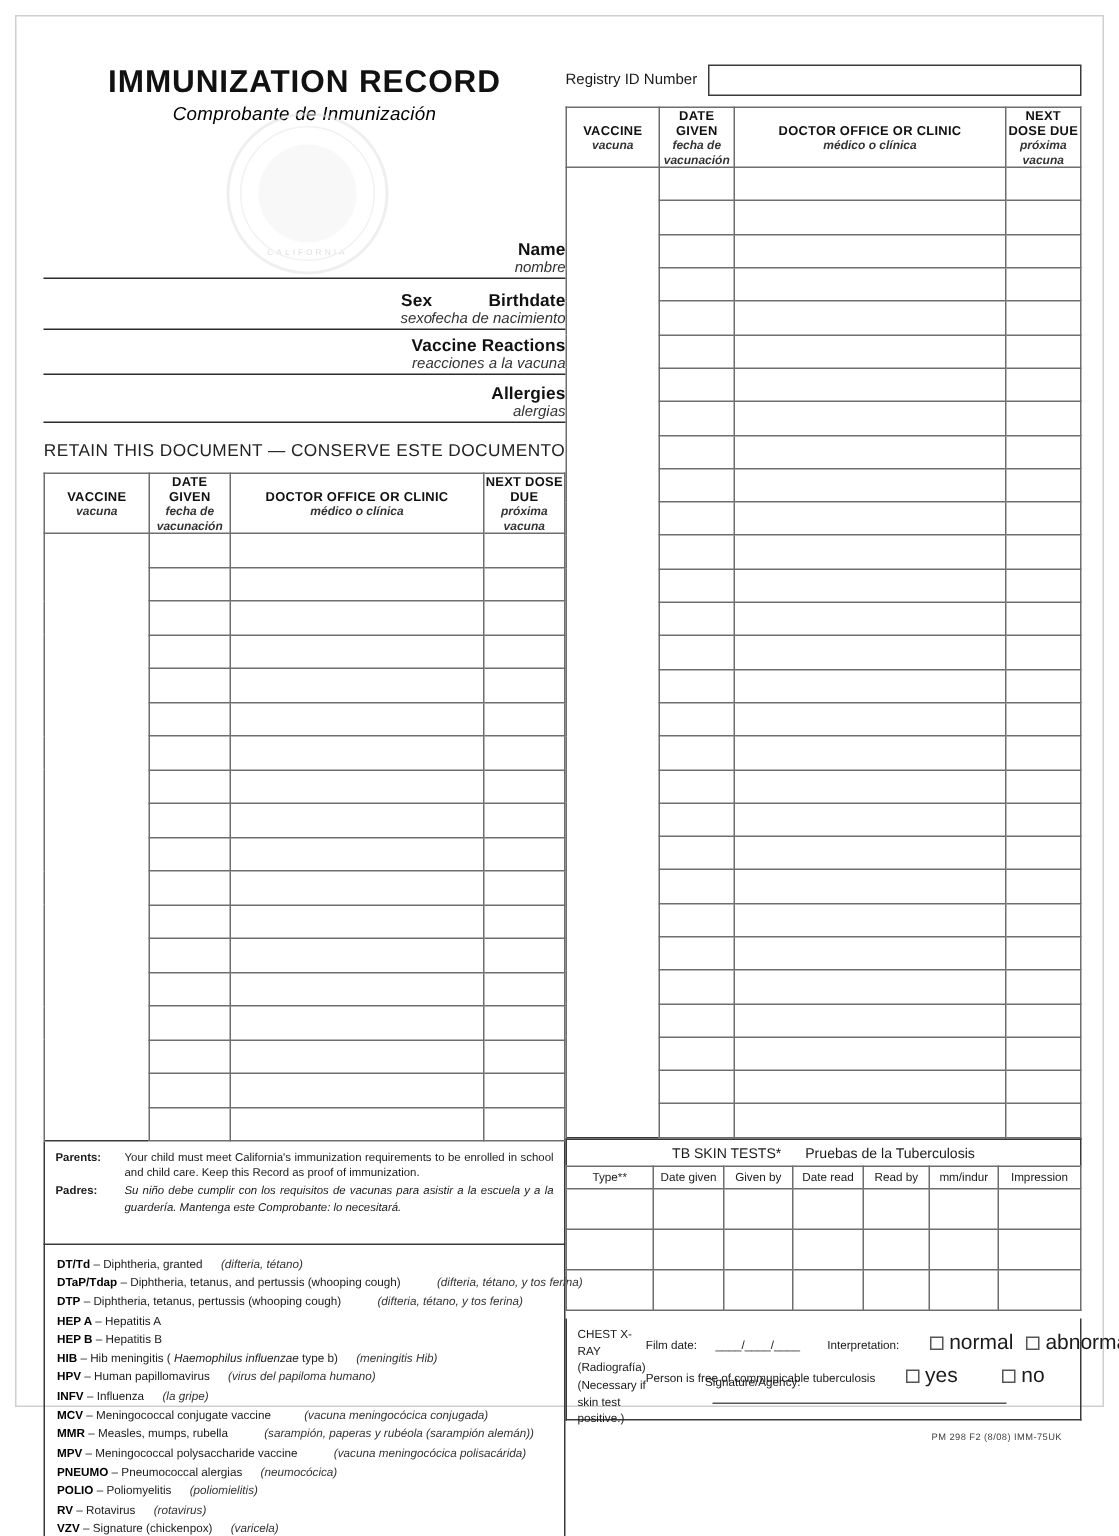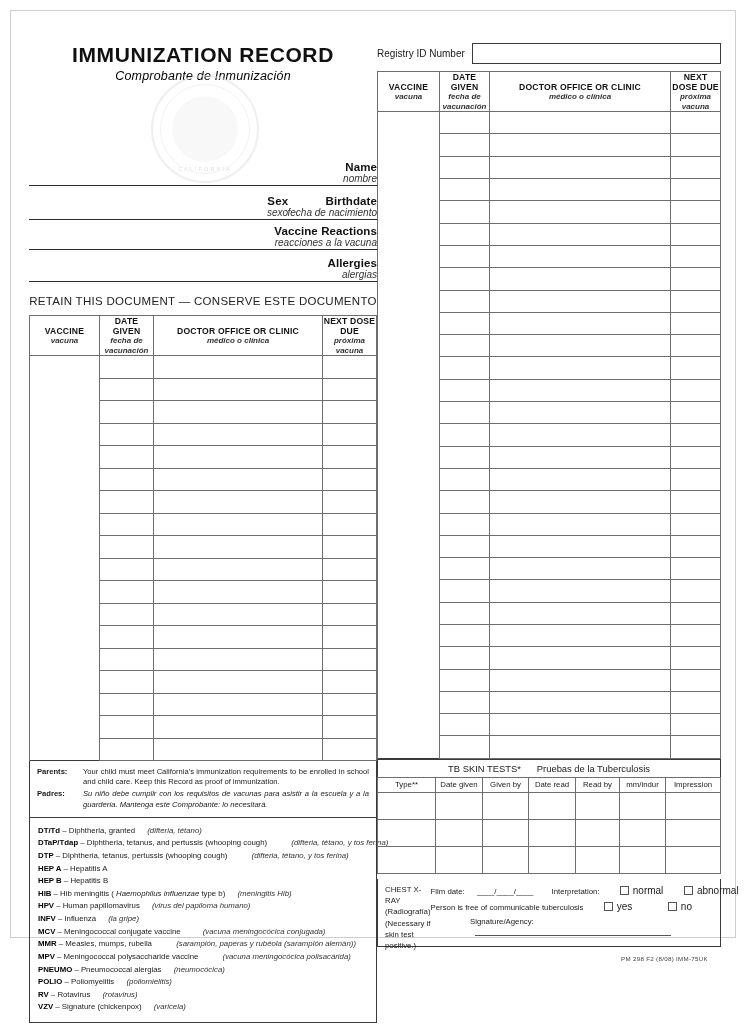--- a/index.html
+++ b/index.html
@@ -59,21 +59,21 @@
   table.vac{border-collapse:collapse;width:100%;table-layout:fixed;}
   table.vac td,table.vac th{border:1px solid #6e6e6e;padding:0;}
   table.vac{border:1.6px solid #3a3a3a;}
   .vac th{padding:4px 2px 5px 2px;background:#fff;}
   .h-en{font-weight:bold;font-size:8.6px;color:#111;line-height:1.18;letter-spacing:.2px;}
   .h-es{font-style:italic;font-size:8px;color:#333;line-height:1.18;}
   .vac td.cell{height:21px;}
   .vac td.vcol{border-top:none;border-bottom:none;}
 
   
-  .notebox{border:1.6px solid #3a3a3a;border-top:none;padding:5px 6px 6px 6px;}
+  .notebox{border:1.6px solid #3a3a3a;border-top:none;padding:5px 6px 18px 6px;}
   .ptbl{width:100%;border-collapse:collapse;}
   .ptbl td{vertical-align:top;font-size:7.6px;color:#1a1a1a;line-height:1.33;}
   .ptbl td.lbl{width:44px;font-weight:bold;}
   .ptbl td.body{text-align:justify;}
   .ptbl td.body.es{font-style:italic;}
 
   .legendbox{border:1.6px solid #3a3a3a;border-top:none;padding:7px 7px 8px 8px;}
   .lgrow{font-size:7.8px;color:#1a1a1a;line-height:1.62;white-space:nowrap;}
   .lg-ab{font-weight:bold;color:#000;}
   .lg-en{color:#1a1a1a;}
@@ -97,21 +97,21 @@
   table.tb th{font-weight:normal;font-size:7.8px;color:#1a1a1a;padding:2px 0 3px 0;}
   table.tb td{height:24px;}
   .fnbox{border:1.6px solid #3a3a3a;border-top:none;padding:4px 6px 5px 6px;}
   .fn{font-size:7.5px;color:#1a1a1a;line-height:1.5;}
   .cxbox{border:1.6px solid #3a3a3a;border-top:none;margin-top:5px;padding:5px 6px 6px 7px;height:56px;position:relative;}
   .cx-t{font-size:7.8px;color:#1a1a1a;line-height:1.45;}
   .cx-grid{display:flex;}
   .cx-c1{width:62px;}
   .cx-c2{flex:1;}
   .cbx{display:inline-block;width:7px;height:7px;border:1px solid #555;margin-right:4px;vertical-align:-1px;}
-  .cx-opt{display:inline-block;min-width:62px;font-size:10px;}
+  .cx-opt{display:inline-block;min-width:62px;font-size:14px;}
   .sig{position:absolute;left:92px;bottom:6px;font-size:7.8px;color:#1a1a1a;}
   .sig-line{display:inline-block;width:196px;border-bottom:1px solid #555;margin-left:5px;vertical-align:2px;height:9px;}
   .formcode{
     position:absolute;right:12px;bottom:-16px;font-size:6.2px;color:#444;letter-spacing:.3px;
   }
 </style>
 </head>
 <body>
 
 <div class="page">

